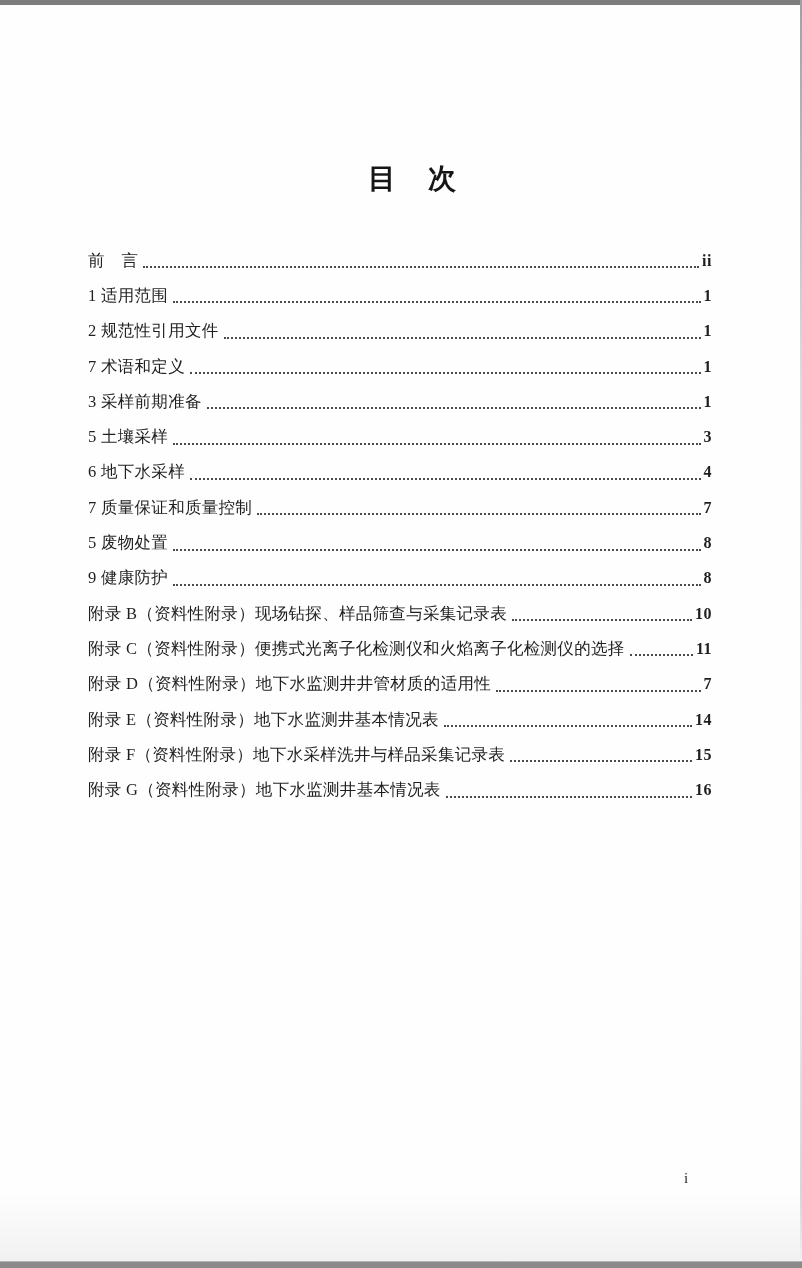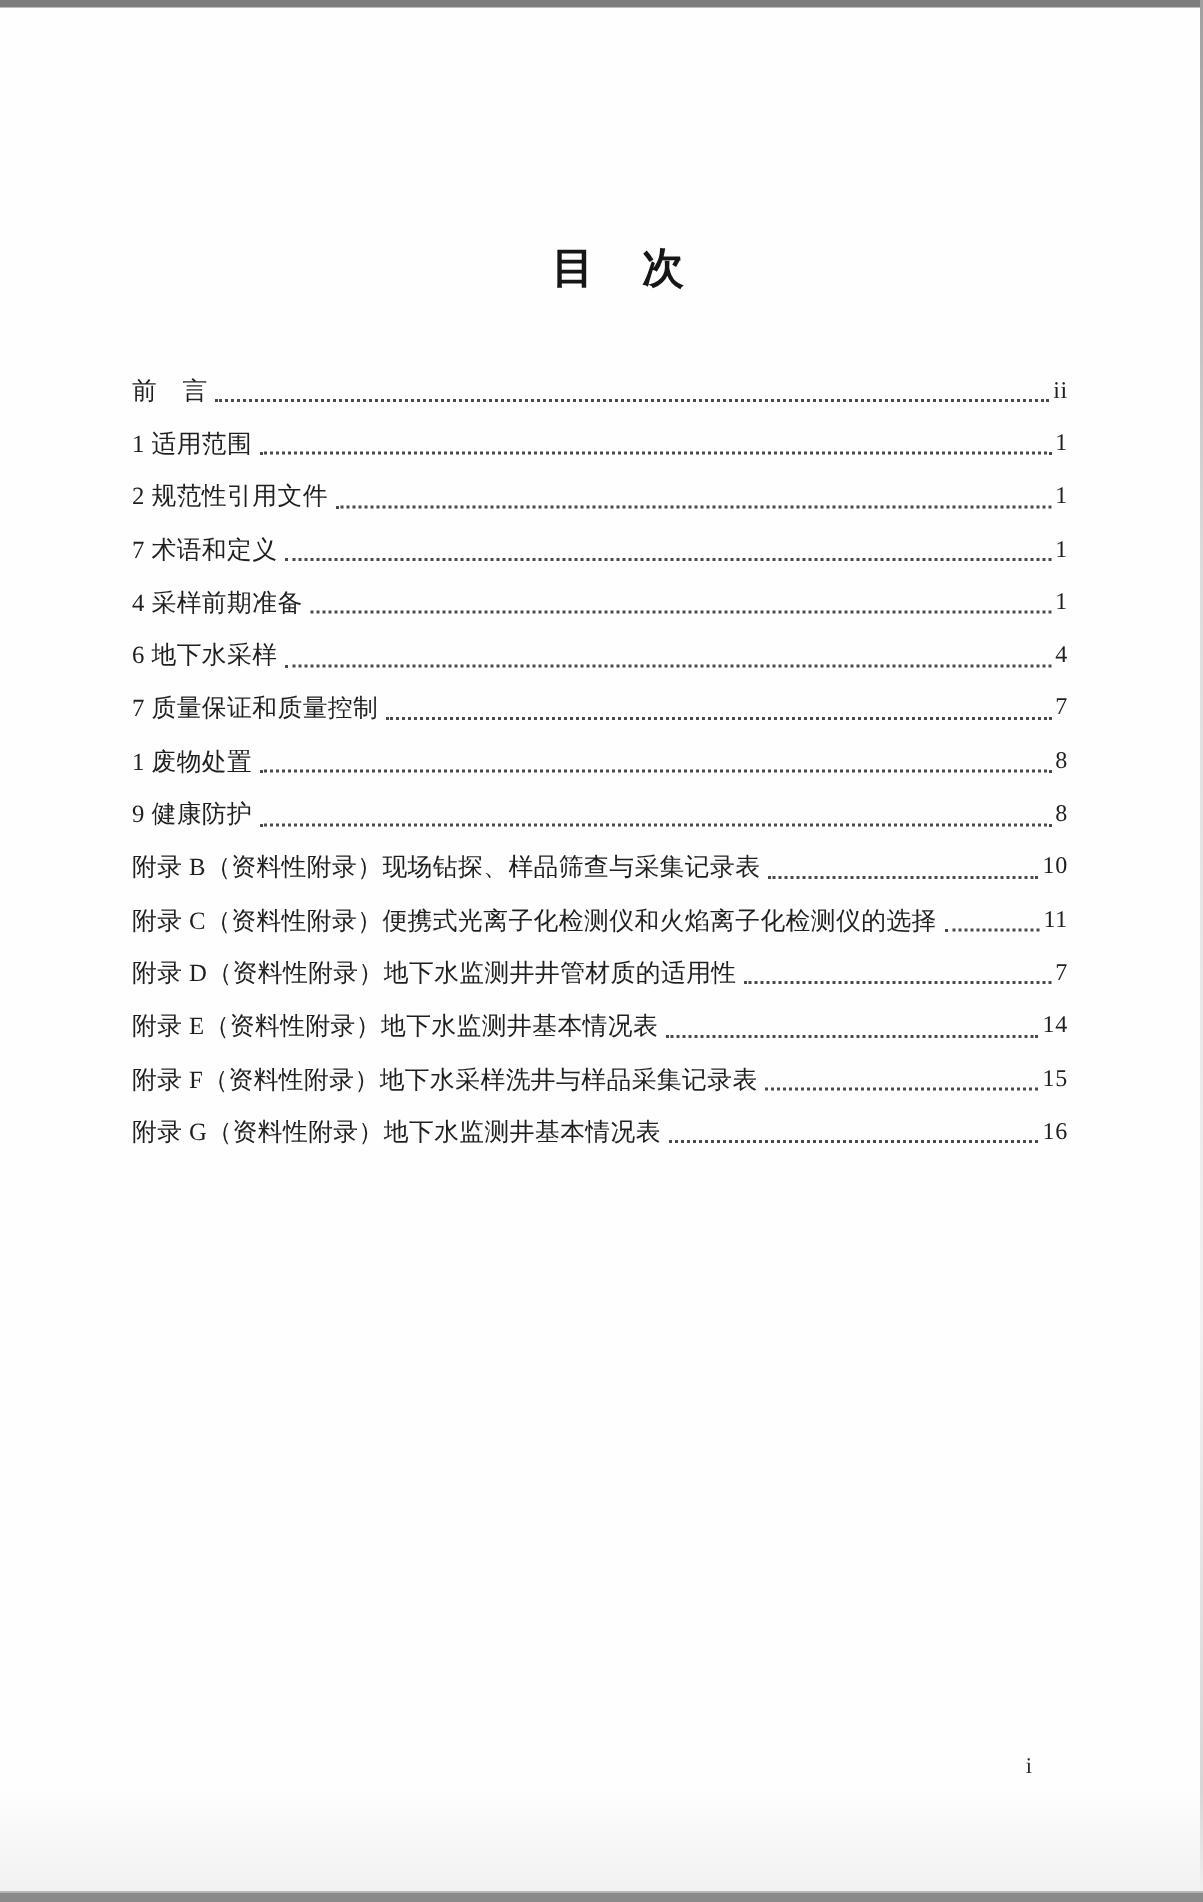--- a/index.html
+++ b/index.html
@@ -63,20 +63,21 @@
   .toc-row .dots {
     flex: 1 1 auto;
     height: 13px;
     margin: 0 3px 0 5px;
     border-bottom: 2px dotted var(--dot, #4a4a4a);
   }
   .toc-row .pagenum {
     flex: 0 0 auto;
     font-size: 16px;
     letter-spacing: 0.5px;
+    font-weight: bold;
   }
   .footer-num {
     position: absolute;
     top: 1170px;
     left: 660px;
     width: 52px;
     text-align: center;
     font-size: 15px;
     color: #2a2a2a;
   }
@@ -125,40 +126,45 @@
       <span class="pagenum">1</span>
     </div>
 
     <div class="toc-row">
       <span class="label">7 术语和定义</span>
       <span class="dots"></span>
       <span class="pagenum">1</span>
     </div>
 
     <div class="toc-row">
-      <span class="label">4 采样前期准备</span>
-      <span class="dots"></span>
-      <span class="pagenum">1</span>
-    </div>
-
+      <span class="label">3 采样前期准备</span>
+      <span class="dots"></span>
+      <span class="pagenum">1</span>
+    </div>
+
+    <div class="toc-row">
+      <span class="label">5 土壤采样</span>
+      <span class="dots"></span>
+      <span class="pagenum">3</span>
+    </div>
 
     <div class="toc-row">
       <span class="label">6 地下水采样</span>
       <span class="dots"></span>
       <span class="pagenum">4</span>
     </div>
 
     <div class="toc-row">
       <span class="label">7 质量保证和质量控制</span>
       <span class="dots"></span>
       <span class="pagenum">7</span>
     </div>
 
     <div class="toc-row">
-      <span class="label">1 废物处置</span>
+      <span class="label">5 废物处置</span>
       <span class="dots"></span>
       <span class="pagenum">8</span>
     </div>
 
     <div class="toc-row">
       <span class="label">9 健康防护</span>
       <span class="dots"></span>
       <span class="pagenum">8</span>
     </div>
 

